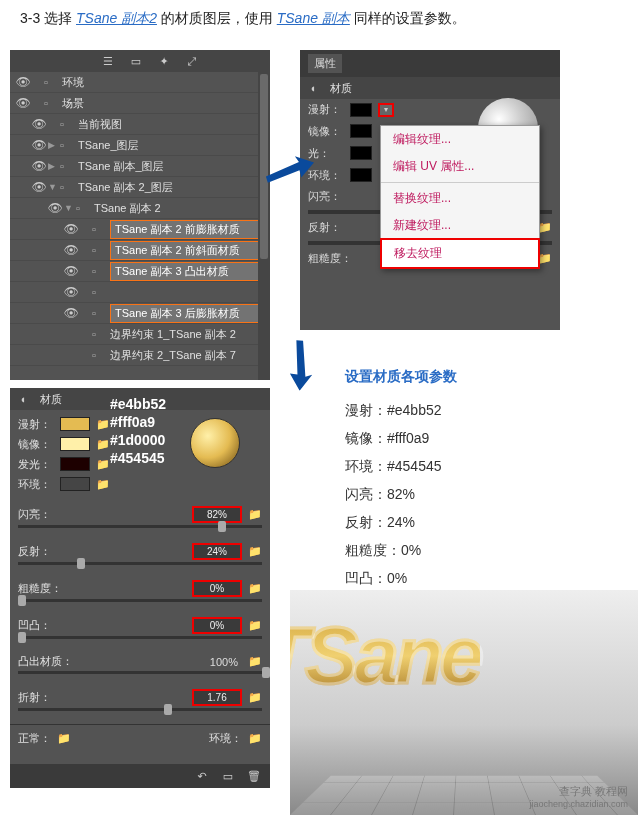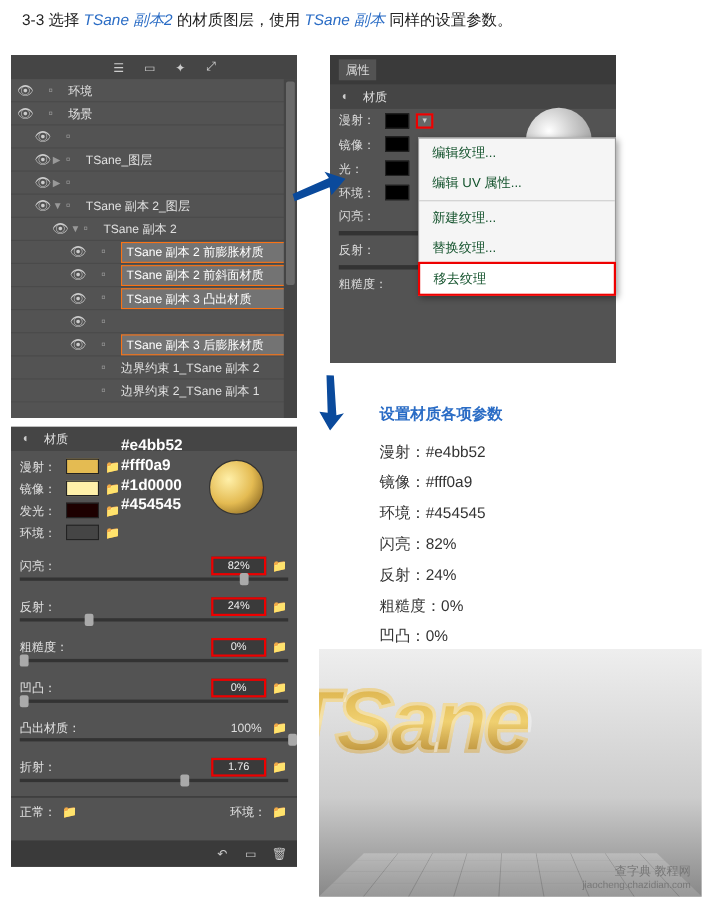--- a/index.html
+++ b/index.html
@@ -1,18 +1,18 @@
 <!DOCTYPE html>
 <html><head>
 <meta charset="utf-8">
 <style>
 * { margin: 0; padding: 0; box-sizing: border-box; font-family: "Microsoft YaHei", sans-serif; }
 body { width: 638px; height: 817px; background: #fff; position: relative; overflow: hidden; }
 .instruction { padding: 10px 20px; font-size: 14px; color: #222; }
-.instruction .hl { color: #2a6cc5; font-style: italic; }
+.instruction .hl { color: #2a6cc5; font-style: italic; text-decoration: underline; }
 .panel { background: #535353; color: #e0e0e0; font-size: 11px; position: absolute; }
 .toolbar { background: #454545; padding: 4px 6px; display: flex; gap: 8px; align-items: center; height: 22px; }
 .icon-btn { width: 16px; height: 16px; display: inline-flex; align-items: center; justify-content: center; color: #ccc; cursor: pointer; }
 
 
 .layers-panel { left: 10px; top: 50px; width: 260px; height: 330px; }
 .layers-toolbar { padding: 4px 60px 4px 90px; gap: 12px; }
 .layer-list { background: #535353; overflow: hidden; }
 .layer-row { display: flex; align-items: center; height: 21px; padding: 0 4px; border-bottom: 1px solid #4a4a4a; }
 .eye { width: 18px; color: #ccc; font-size: 12px; text-align: center; }
@@ -35,21 +35,21 @@
 .prop-label { width: 36px; color: #ddd; }
 .swatch { width: 22px; height: 14px; border: 1px solid #222; background: #000; }
 .dd-btn { width: 16px; height: 14px; background: #666; border: 2px solid #e00; color: #ccc; font-size: 8px; display:flex;align-items:center;justify-content:center; }
 .slider { flex: 1; height: 4px; background: #333; position: relative; }
 .slider::after { content:""; position:absolute; left:40%; top:-3px; width:8px; height:10px; background:#999; border-radius:2px; }
 .pct { width: 50px; text-align: right; color: #ddd; padding-right: 4px; }
 .folder-icon { width: 14px; color: #999; }
 .preview-sphere { position: absolute; right: 22px; top: 48px; width: 60px; height: 60px; border-radius: 50%; background: radial-gradient(circle at 35% 35%, #fff, #ccc 40%, #888); }
 
 
-.ctx-menu { position: absolute; left: 380px; top: 125px; background: #f5f5f5; border: 1px solid #999; box-shadow: 2px 2px 6px rgba(0,0,0,0.4); font-size: 12px; color: #14532d; width: 180px; }
+.ctx-menu { position: absolute; left: 380px; top: 125px; background: #f5f5f5; border: 1px solid #999; box-shadow: 2px 2px 6px rgba(0,0,0,0.4); font-size: 12px; color: #be185d; width: 160px; }
 .ctx-item { padding: 5px 12px; }
 .ctx-sep { border-top: 1px solid #ccc; margin: 2px 0; }
 .ctx-item.hl { background: #fff; border: 2px solid #e00; margin: -1px; }
 
 
 .mat-panel { left: 10px; top: 388px; width: 260px; height: 400px; }
 .mat-list { padding: 4px 0; }
 .mat-row { display: flex; align-items: center; padding: 3px 8px; gap: 6px; height: 20px; }
 .mat-label { width: 36px; }
 .mat-swatch-lg { width: 30px; height: 14px; border: 1px solid #222; }
@@ -106,31 +106,33 @@
       <div class="layer-row indent0">
         <span class="eye">👁</span>
     <span class="tw"></span>
     <span class="layer-icon">▫</span>
     <span class="layer-name">场景</span>
       </div>
       <div class="layer-row indent1">
         <span class="eye">👁</span>
     <span class="tw"></span>
     <span class="layer-icon">▫</span>
+    <span class="layer-name">当前视图</span>
       </div>
       <div class="layer-row indent1">
         <span class="eye">👁</span>
     <span class="tw">▶</span>
     <span class="layer-icon">▫</span>
     <span class="layer-name">TSane_图层</span>
       </div>
       <div class="layer-row indent1">
         <span class="eye">👁</span>
     <span class="tw">▶</span>
     <span class="layer-icon">▫</span>
+    <span class="layer-name">TSane 副本_图层</span>
       </div>
       <div class="layer-row indent1">
         <span class="eye">👁</span>
     <span class="tw">▼</span>
     <span class="layer-icon">▫</span>
     <span class="layer-name">TSane 副本 2_图层</span>
       </div>
       <div class="layer-row indent2">
         <span class="eye">👁</span>
     <span class="tw">▼</span>
@@ -169,21 +171,21 @@
       <div class="layer-row indent3">
         <span class="eye"></span>
     <span class="tw"></span>
     <span class="layer-icon">▫</span>
     <span class="layer-name">边界约束 1_TSane 副本 2</span>
       </div>
       <div class="layer-row indent3">
         <span class="eye"></span>
     <span class="tw"></span>
     <span class="layer-icon">▫</span>
-    <span class="layer-name">边界约束 2_TSane 副本 1</span>
+    <span class="layer-name">边界约束 2_TSane 副本 7</span>
       </div>
     </div>
   <div class="scrollbar">
       <div class="thumb"></div>
     </div>
 </div>
 
 <div class="panel props-panel">
   <div class="tab-bar">
     <span class="tab active">属性</span>
@@ -235,22 +237,22 @@
     <span style="flex:1"></span>
     <span class="pct">0%</span>
     <span class="folder-icon">📁</span>
   </div>
 </div>
 
 <div class="ctx-menu" id="ctx-menu">
     <div class="ctx-item">编辑纹理...</div>
     <div class="ctx-item">编辑 UV 属性...</div>
     <div class="ctx-sep"></div>
+    <div class="ctx-item">替换纹理...</div>
     <div class="ctx-item">新建纹理...</div>
-    <div class="ctx-item">替换纹理...</div>
     <div class="ctx-item hl">移去纹理</div>
   </div>
 
 <div class="panel mat-panel">
   <div class="toolbar">
     <span class="icon-btn">◐</span>
     <span>材质</span>
   </div>
   <div class="mat-sphere"></div>
   <div id="mat-hex-overlay">

